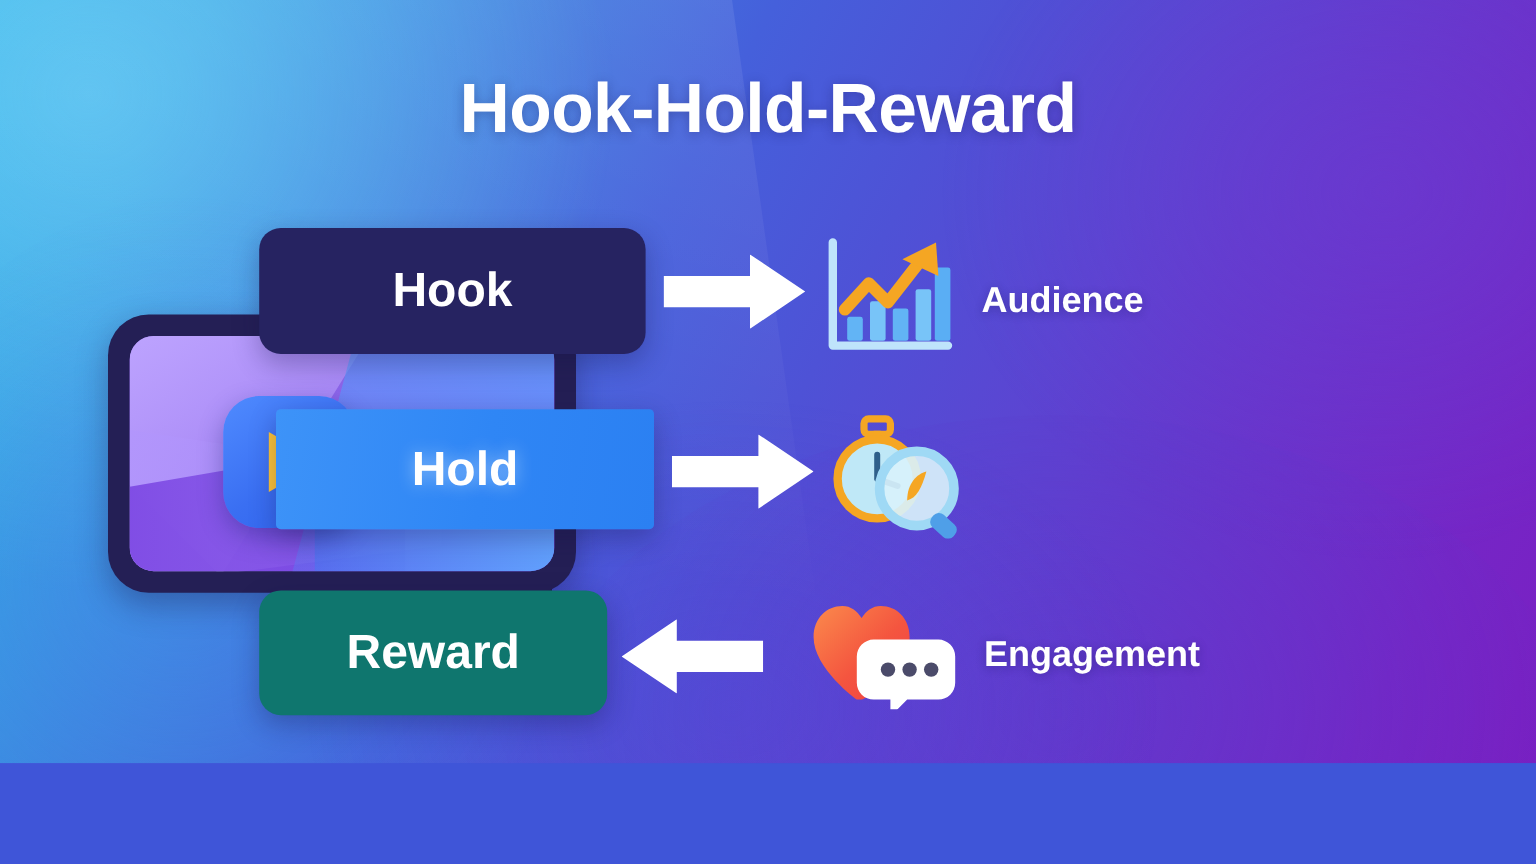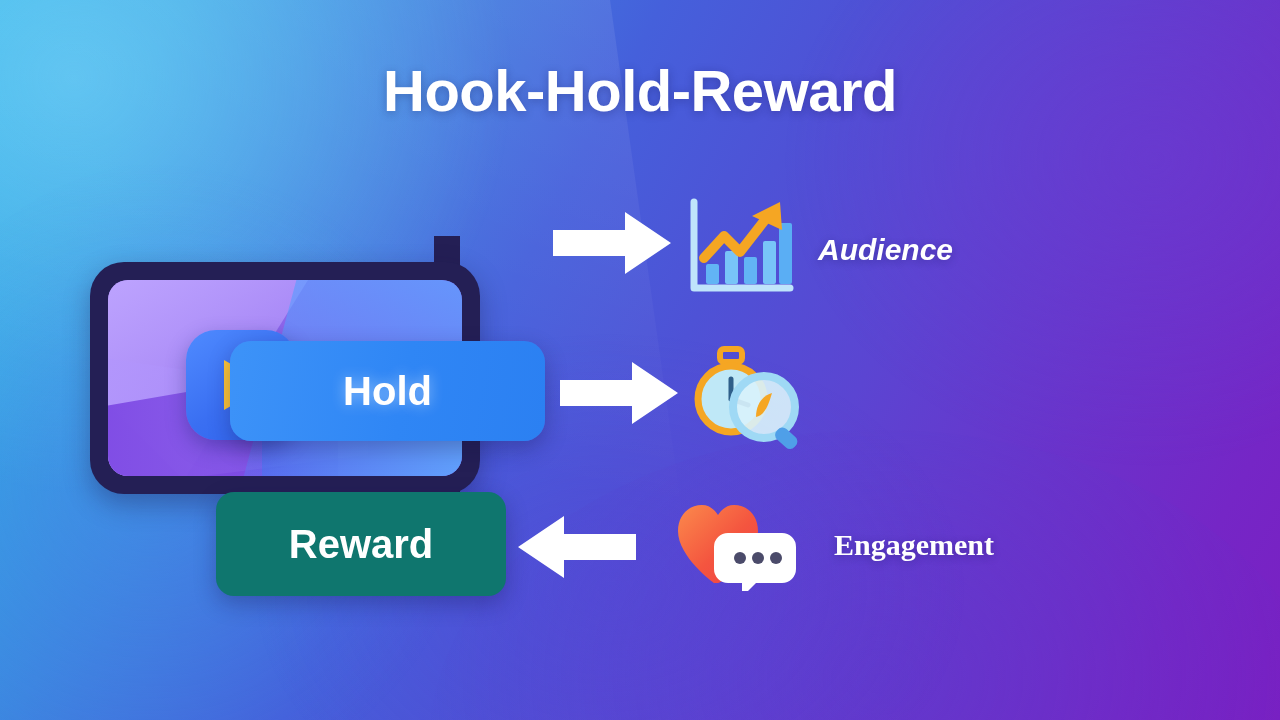--- a/index.html
+++ b/index.html
@@ -1,21 +1,21 @@
 <!DOCTYPE html>
 <html><head>
 <meta charset="utf-8">
 <style>
   html,body{margin:0;padding:0;}
   body{
     width:1280px;height:720px;overflow:hidden;
     font-family:"Liberation Sans", sans-serif;
     background:#3f55d8;
   }
-  #stage{position:relative;width:1280px;height:720px;overflow:hidden;}
+  #stage{position:relative;width:1280px;height:636px;overflow:hidden;}
 
   
   .bg-base{
     position:absolute;inset:0;
     background:
       linear-gradient(118deg,
         #30b0e8 0%,
         #35a2e4 11%,
         #3f7ddf 27%,
         #4560db 40%,
@@ -128,21 +128,21 @@
   .card{
     position:absolute;display:flex;align-items:center;justify-content:center;
     font-weight:bold;color:#ffffff;
     box-shadow:0 8px 22px rgba(20,18,70,.30);
   }
   .card-hook{
     left:216px;top:190px;width:322px;height:105px;border-radius:18px;
     background:#262361;font-size:40px;
   }
   .card-hold{
-    left:230px;top:341px;width:315px;height:100px;border-radius:21px;
+    left:230px;top:341px;width:315px;height:100px;border-radius:4px;
     background:linear-gradient(100deg,#3d93f8 0%,#2f86f5 55%,#2b80f2 100%);
     font-size:40px;
     text-shadow:0 0 14px rgba(255,255,255,.45);
   }
   .card-reward{
     left:216px;top:492px;width:290px;height:104px;border-radius:18px;
     background:#0f766e;font-size:40px;
   }
 
   
@@ -152,22 +152,22 @@
   
   .row{position:absolute;display:flex;align-items:center;}
   .row-retention{left:684px;top:196px;}
   .row-hold{left:686px;top:345px;}
   .row-engagement{left:672px;top:495px;}
 
   .row-label{
     color:#ffffff;font-weight:bold;font-size:30px;line-height:1.12;
     text-shadow:0 2px 8px rgba(20,20,80,.30);
   }
-  .label-retention{margin-left:22px;font-style:italic;}
-  .label-engagement{margin-left:32px;font-size:30px;font-family:Liberation Serif, serif;}
+  .label-retention{margin-left:22px;}
+  .label-engagement{margin-left:18px;font-size:30px;}
 
   .icon-box{position:relative;}
 </style>
 </head>
 <body>
 
 <div id="stage">
 
   <div class="bg-base"></div>
   <div class="blob blob-a"></div>
@@ -191,20 +191,23 @@
       <div class="facet facet3"></div>
       <div class="facet facet4"></div>
       <div class="facet facet5"></div>
     </div>
   </div>
 
   <div class="play-btn">
     <div class="play-tri"></div>
   </div>
 
+  <div class="card card-hook">
+    <span>Hook</span>
+  </div>
   <div class="card card-hold">
     <span>Hold</span>
   </div>
   <div class="card card-reward">
     <span>Reward</span>
   </div>
 
   <div class="arrow" style="left:553px;top:212px;">
     <svg width="118" height="62" viewBox="0 0 118 62">
       <polygon points="0,18 72,18 72,0 118,31 72,62 72,44 0,44" fill="#ffffff"></polygon>

